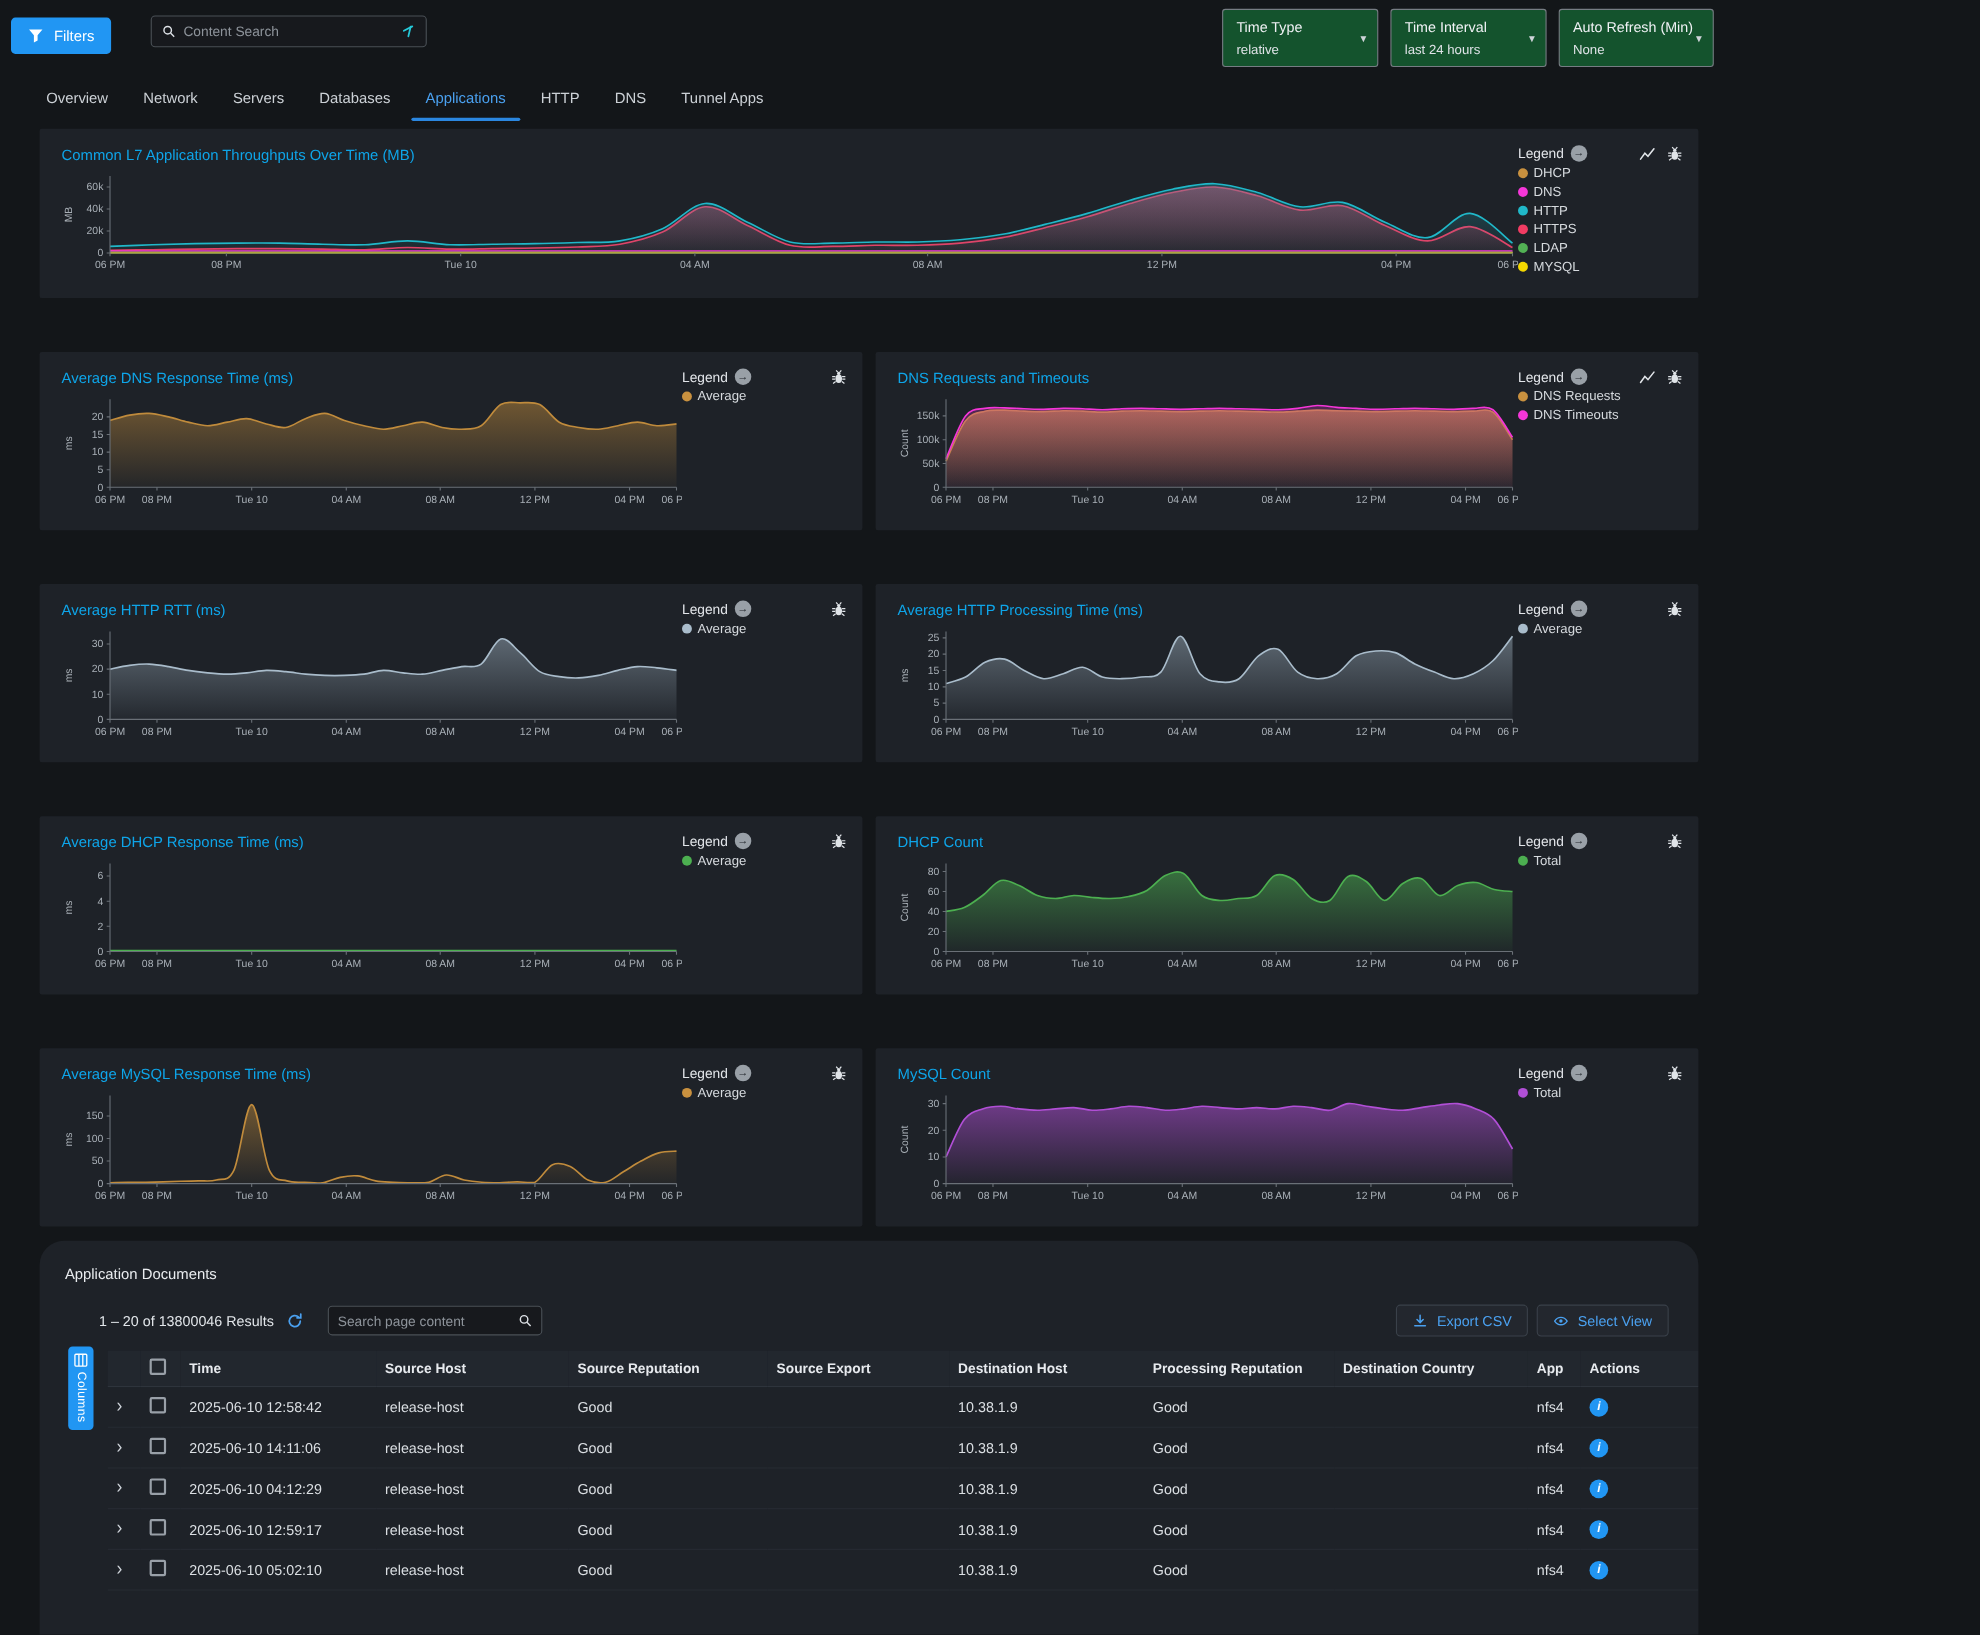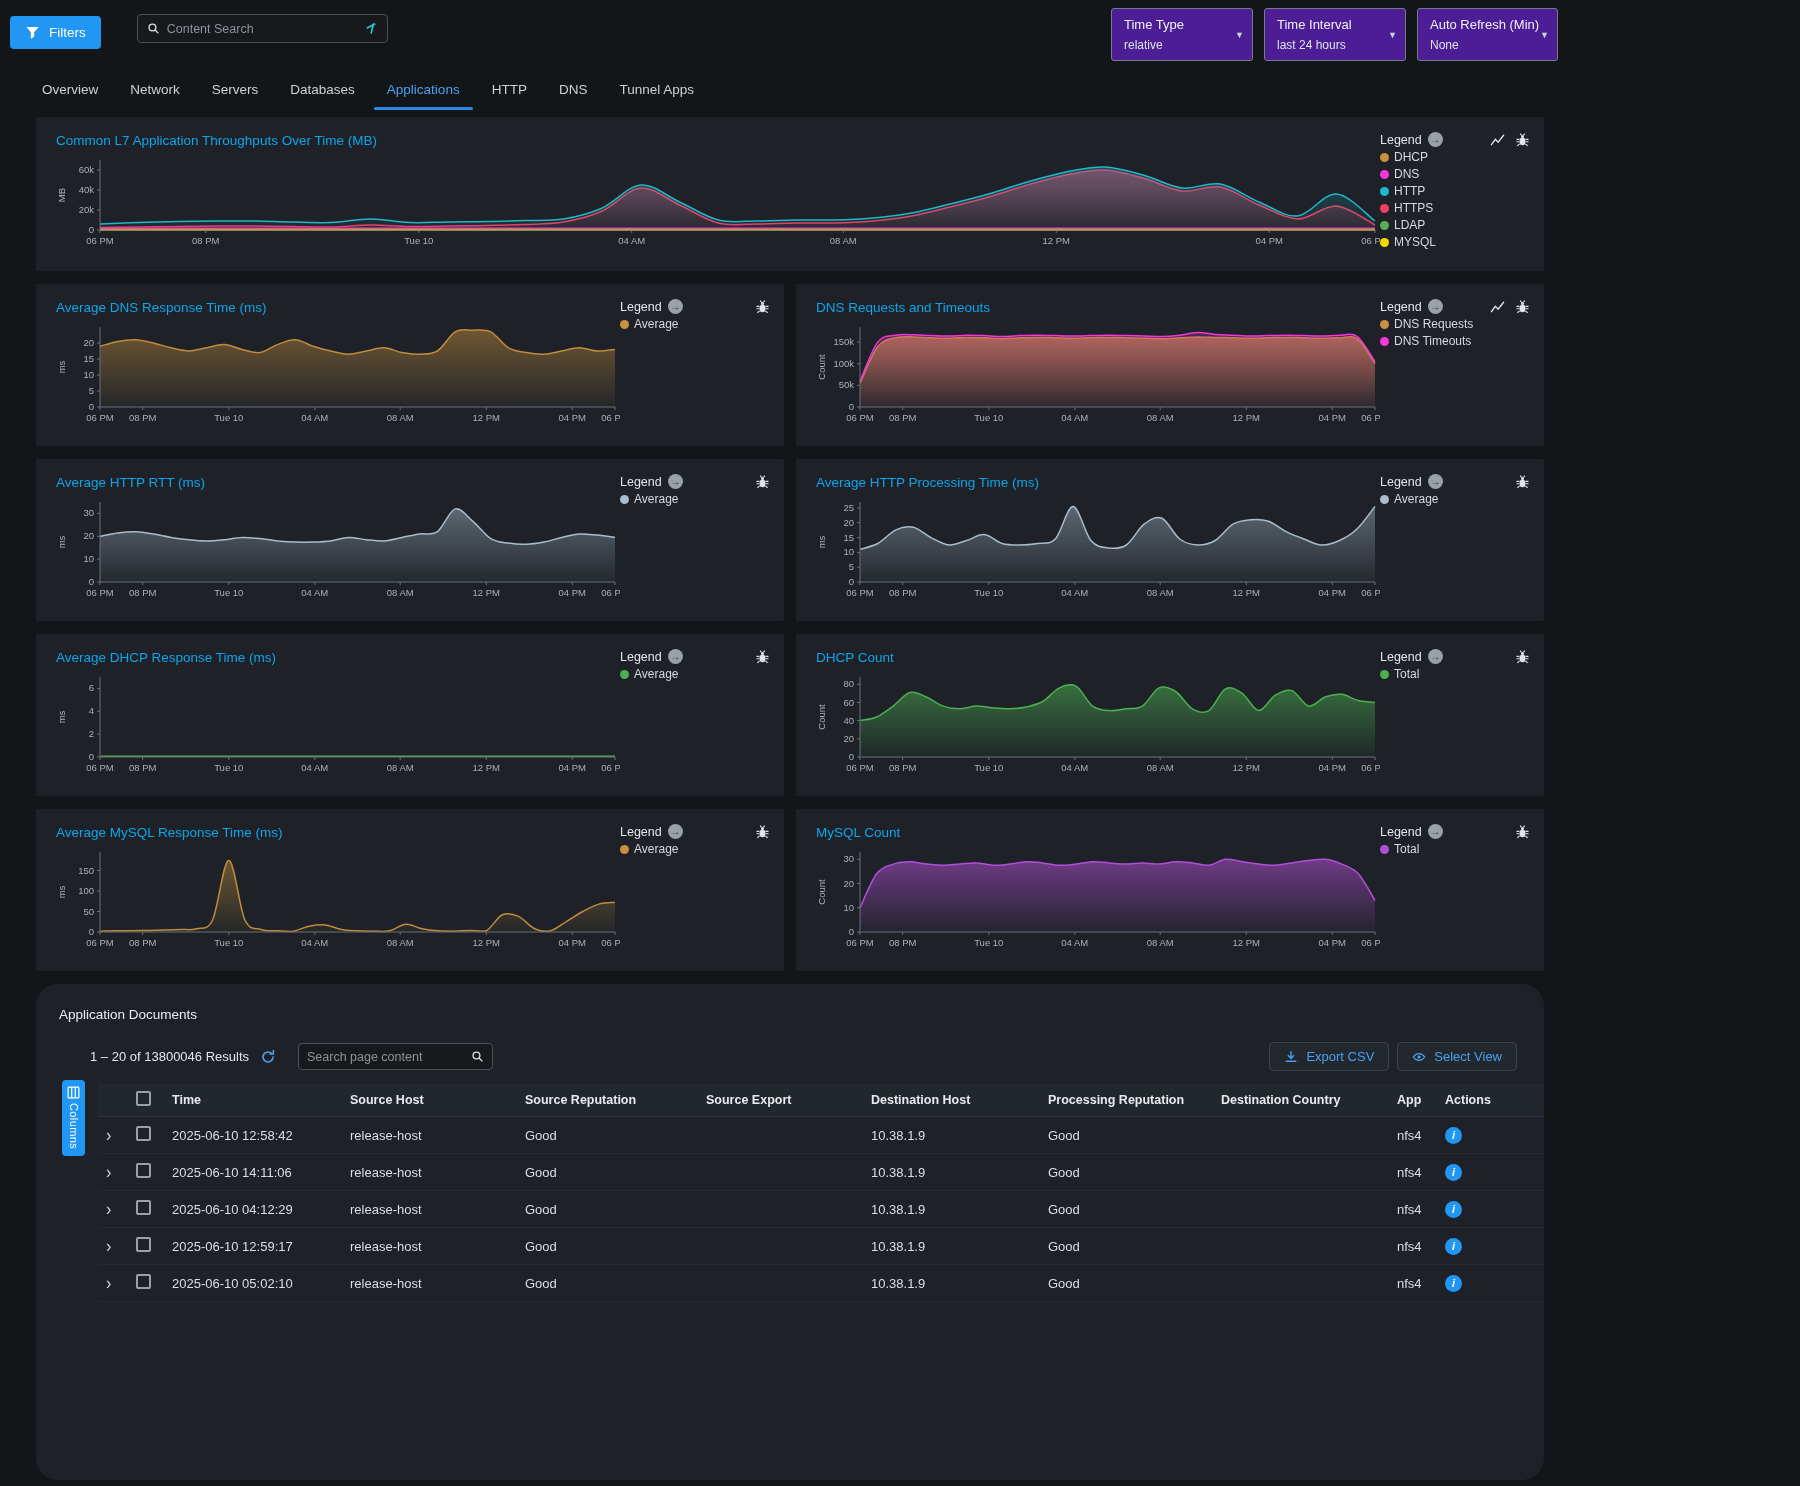--- a/index.html
+++ b/index.html
@@ -12,38 +12,38 @@
   .topbar { display:flex; align-items:flex-start; width:1558px; padding:8px 0 0 10px; }
   .filters-btn { display:flex; align-items:center; gap:9px; background:#2196f3; color:#fff;
     border:none; border-radius:4px; height:33px; padding:0 15px; font-size:13.5px; margin-top:8px; cursor:pointer;
     font-family:inherit; }
   .search-box { margin-left:36px; margin-top:6px; width:251px; height:29px; background:#17191d;
     border:1px solid #4a5056; border-radius:4px; display:flex; align-items:center; padding:0 9px; gap:7px; }
   .search-box input { flex:1; background:transparent; border:none; outline:none; color:#cfd3d8;
     font-size:12.5px; font-family:inherit; min-width:0; }
   .search-box input::placeholder { color:#8d939a; }
   .dd-group { margin-left:auto; display:flex; gap:11px; }
-  .dropdown { width:142px; height:53px; border:1px solid #767c83; border-radius:3px; background:#4c1d95;
+  .dropdown { width:142px; height:53px; border:1px solid #767c83; border-radius:3px; background:#14532d;
     padding:8px 20px 0 12px; position:relative; cursor:pointer; }
   .dropdown.wide { width:141px; }
   .dd-label { font-size:13px; color:#f0f2f5; white-space:nowrap; }
   .dd-value { font-size:12px; color:#dfe3e7; margin-top:6px; white-space:nowrap; }
   .dd-caret { position:absolute; right:8px; top:21px; font-size:9px; color:#cfd4d9; }
   
   .tabs { display:flex; margin:10px 0 0 26px; }
   .tab { padding:11px 16px 13px; font-size:13.5px; color:#ccd1d6; cursor:pointer; position:relative; white-space:nowrap; }
   .tab.active { color:#4aa0ef; }
   .tab.active::after { content:""; position:absolute; left:3px; right:3px; bottom:0; height:3px;
     background:#2b87e0; border-radius:2px; }
   
   .content { width:1508px; margin:7px 0 0 36px; }
   .grid { display:grid; grid-template-columns:1fr 1fr; gap:13px 12px; }
   .panel { background:#1e2228; border-radius:2px; padding:13px 14px 8px 18px; display:flex; }
   .panel.wide { grid-column:1 / -1; height:154px; }
-  .panel.small { height:162px; }
+  .panel.small { height:162px;margin-top:36px; }
   .panel-main { flex:1; min-width:0; }
   .panel-title { font-size:13.5px; font-weight:400; color:#0ea5e9; margin:3px 0 6px 2px; white-space:nowrap; }
   .chart-mount { width:100%; }
   .wide .chart-mount { height:96px; }
   .small .chart-mount { height:106px; }
   .chart-mount svg { display:block; font-family:inherit; }
   .chart-mount text.tick { fill:#a9b0b7; font-size:9.5px; }
   .panel-side { width:150px; display:flex; gap:10px; align-items:flex-start; padding-top:2px; }
   .legend { flex:1; min-width:0; }
   .legend-head { display:flex; align-items:center; gap:6px; font-size:12.5px; color:#e2e5e9; cursor:pointer; }

